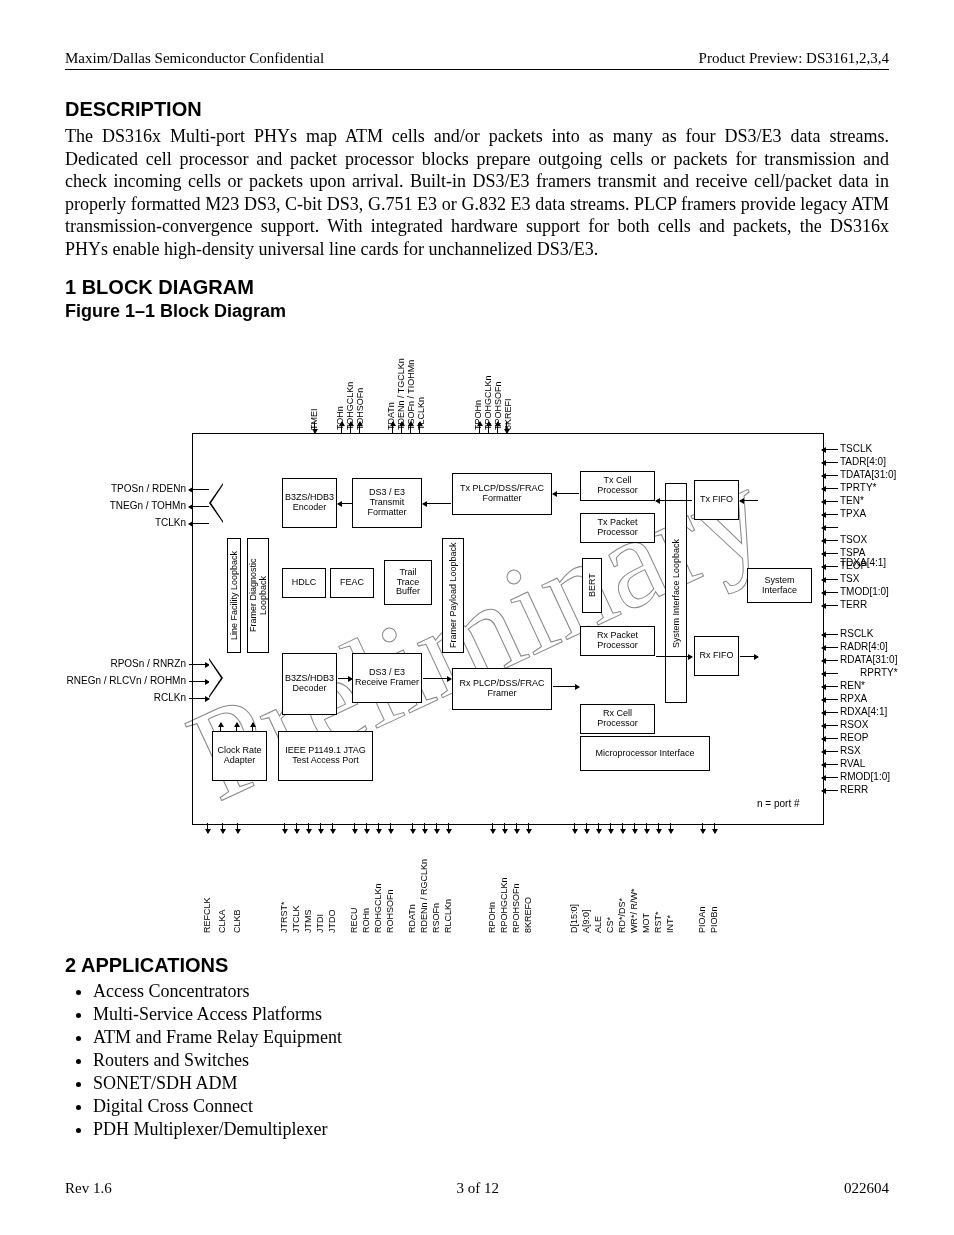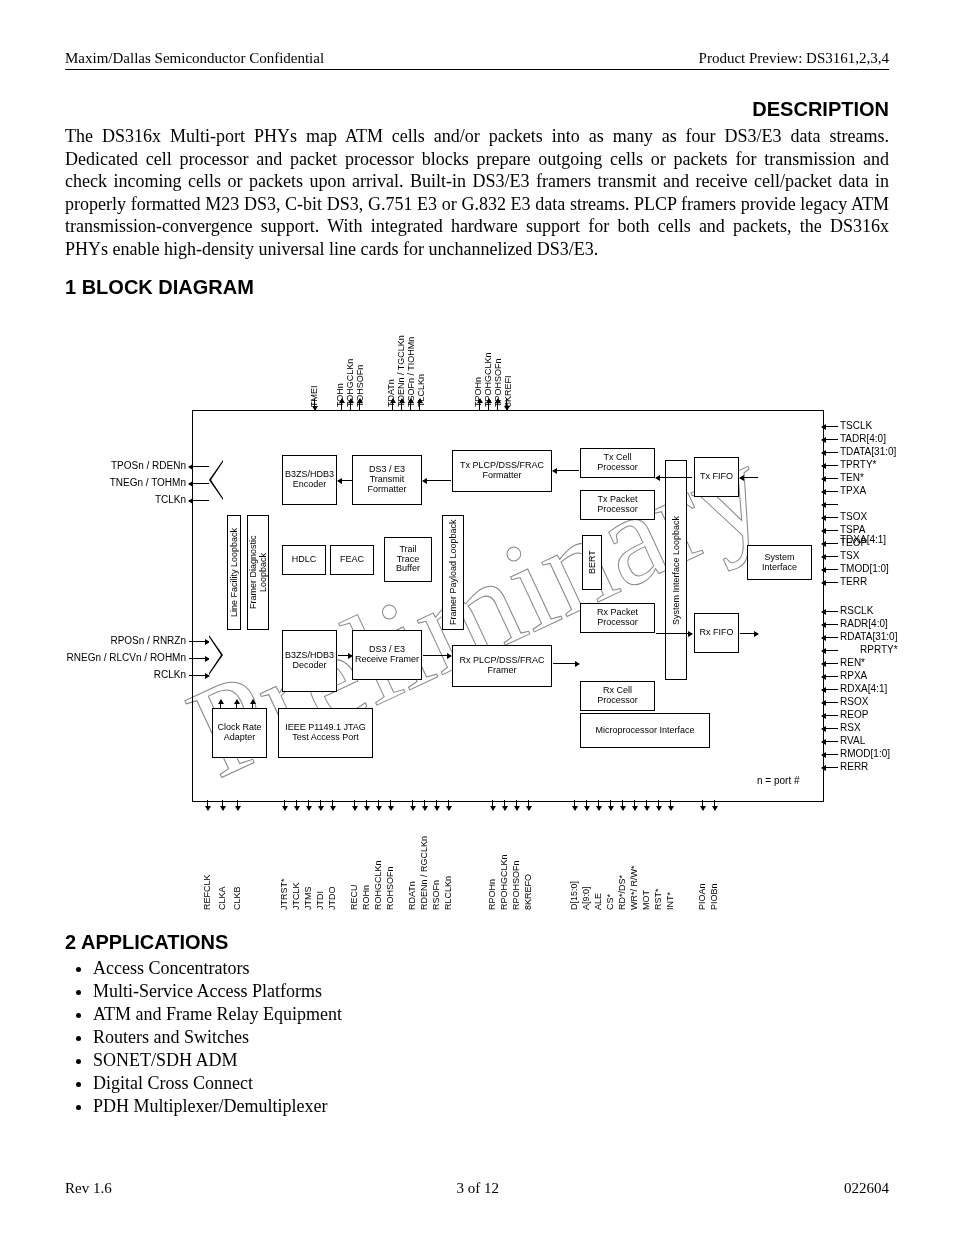--- a/index.html
+++ b/index.html
@@ -24,21 +24,20 @@
     font-size: 15px;
     border-bottom: 1px solid #000;
     padding-bottom: 2px;
     margin-bottom: 28px;
   }
   .h-desc {
     font-family: Arial, Helvetica, sans-serif;
     font-weight: bold;
     font-size: 20px;
     margin: 0 0 4px 0;
-    text-align: right;
   }
   .body-text {
     font-size: 18px;
     line-height: 1.25;
     text-align: justify;
     margin: 0 0 10px 0;
   }
   .h-section {
     font-family: Arial, Helvetica, sans-serif;
     font-weight: bold;
@@ -218,20 +217,21 @@
 
   <div class="hdr">
     <span>Maxim/Dallas Semiconductor Confidential</span>
     <span>Product Preview: DS3161,2,3,4</span>
   </div>
 
   <div class="h-desc">DESCRIPTION</div>
   <p class="body-text">The DS316x Multi-port PHYs map ATM cells and/or packets into as many as four DS3/E3 data streams. Dedicated cell processor and packet processor blocks prepare outgoing cells or packets for transmission and check incoming cells or packets upon arrival.  Built-in DS3/E3 framers transmit and receive cell/packet data in properly formatted M23 DS3, C-bit DS3, G.751 E3 or G.832 E3 data streams.  PLCP framers provide legacy ATM transmission-convergence support.  With integrated hardware support for both cells and packets, the DS316x PHYs enable high-density universal line cards for unchannelized DS3/E3.</p>
 
   <div class="h-section">1   BLOCK DIAGRAM</div>
+  <div class="h-fig">Figure 1–1  Block Diagram</div>
 
   <div class="diagram-wrap">
     <div class="diagram">
       <div class="watermark">Preliminary</div>
 
       <div class="boundary"></div>
 
       <div class="vtxt" style="left:218px; top:10px; height:92px;">TMEI</div>
       <div class="vtxt" style="left:244px; top:10px; height:92px;">TOHn
 TOHGCLKn

